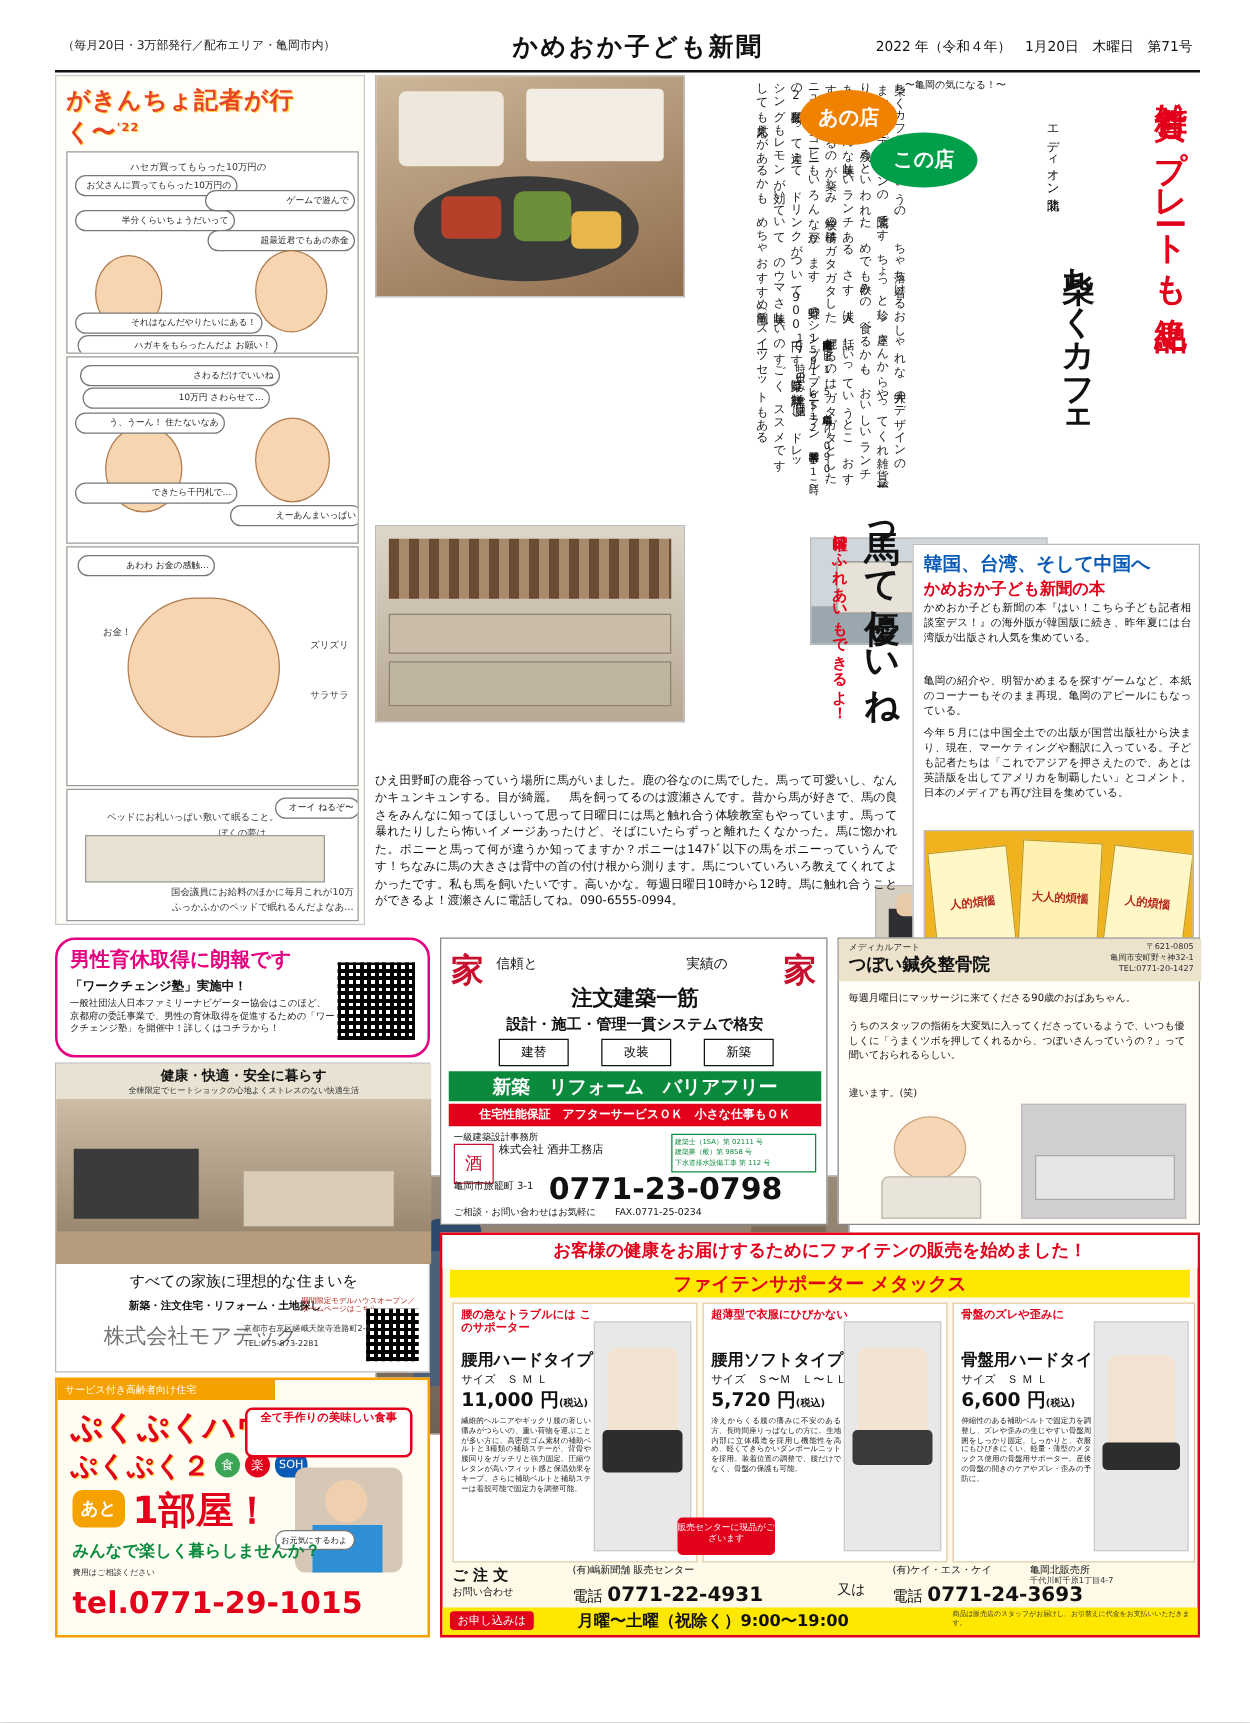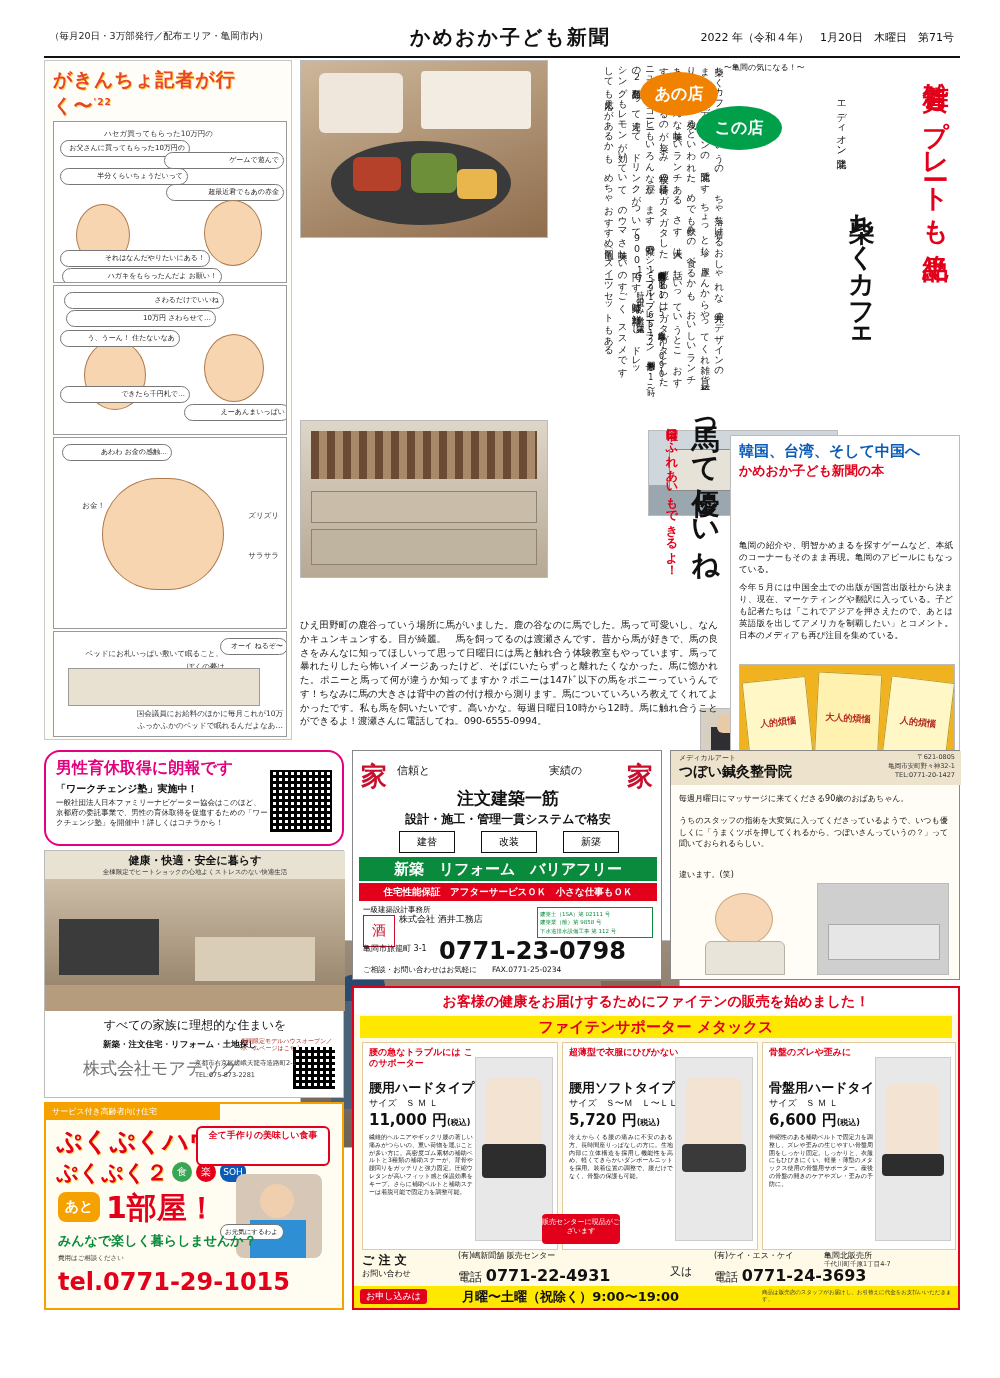--- a/index.html
+++ b/index.html
@@ -85,21 +85,21 @@
 
    <div class="mpanel" style="top:376px;height:190px;">
      <div class="bubble" style="left:8px;top:6px;width:100px;">あわわ お金の感触…</div>
      <div class="face" style="left:48px;top:40px;width:120px;height:110px;background:#f6d5b0;border:1px solid #b07b4e;border-radius:50%/55%;"></div>
      <div class="mtext" style="position:absolute;left:10px;top:60px;width:38px;">お金！</div>
      <div class="mtext" style="position:absolute;left:176px;top:70px;width:46px;">ズリズリ</div>
      <div class="mtext" style="position:absolute;left:176px;top:110px;width:46px;">サラサラ</div>
    </div>
 
    <div class="mpanel" style="top:570px;height:104px;">
-     <div class="mtext" style="position:absolute;left:18px;top:2px;width:150px;margin-top:25px;">ぼくの夢は</div>
+     <div class="mtext" style="position:absolute;left:6px;top:2px;width:150px;margin-top:25px;">ぼくの夢は</div>
      <div class="mtext" style="position:absolute;left:6px;top:14px;width:160px;">ベッドにお札いっぱい敷いて眠ること。</div>
      <div class="bubble" style="left:166px;top:6px;width:58px;">オーイ ねるぞ〜</div>
      <div style="position:absolute;left:14px;top:36px;width:190px;height:36px;background:#e8e1d2;border:1px solid #9a9a9a;"></div>
      <div class="mtext" style="position:absolute;left:6px;top:74px;width:220px;">国会議員にお給料のほかに毎月これが10万</div>
      <div class="mtext" style="position:absolute;left:6px;top:86px;width:220px;">ふっかふかのベッドで眠れるんだよなあ…</div>
    </div>
  </div>
 
  <div class="box ph" style="left:300px;top:60px;width:248px;height:178px;background:linear-gradient(160deg,#cdb79a,#8f6d4d);border:1px solid #bbb;">
    <div style="position:absolute;left:18px;top:12px;width:84px;height:60px;background:#efe7dc;border-radius:6px;"></div>
@@ -160,20 +160,21 @@
    <div style="position:absolute;left:126px;top:78px;width:46px;height:44px;background:#e3d6b6;border-radius:8px;"></div>
    <div style="position:absolute;left:300px;top:40px;width:60px;height:130px;background:#7e6a58;"></div>
  </div>
  <div class="box vtext" style="left:684px;top:404px;width:40px;height:190px;font-size:28px;font-weight:bold;color:#111;">馬って優しいね</div>
  <div class="box vtext" style="left:660px;top:420px;width:20px;height:180px;font-size:12px;font-weight:bold;color:#e2001a;">日曜日にふれあいもできるよ！</div>
  <div class="box" style="left:300px;top:618px;width:418px;font-size:9.5px;line-height:1.45;color:#111;text-align:justify;">ひえ田野町の鹿谷っていう場所に馬がいました。鹿の谷なのに馬でした。馬って可愛いし、なんかキュンキュンする。目が綺麗。　馬を飼ってるのは渡瀬さんです。昔から馬が好きで、馬の良さをみんなに知ってほしいって思って日曜日には馬と触れ合う体験教室もやっています。馬って暴れたりしたら怖いイメージあったけど、そばにいたらずっと離れたくなかった。馬に惚かれた。ポニーと馬って何が違うか知ってますか？ポニーは147ﾄﾞ以下の馬をポニーっていうんです！ちなみに馬の大きさは背中の首の付け根から測ります。馬についていろいろ教えてくれてよかったです。私も馬を飼いたいです。高いかな。毎週日曜日10時から12時。馬に触れ合うことができるよ！渡瀬さんに電話してね。090-6555-0994。</div>
 
  <div class="box" style="left:730px;top:404px;width:230px;height:340px;border:1px solid #bbb;background:#fff;margin-top:31px;">
    <div style="position:absolute;left:8px;top:6px;font-size:15px;font-weight:bold;color:#0a5bb5;">韓国、台湾、そして中国へ</div>
    <div style="position:absolute;left:8px;top:26px;font-size:13px;font-weight:bold;color:#e2001a;">かめおか子ども新聞の本</div>
+   <div style="position:absolute;left:8px;top:46px;width:214px;font-size:8.5px;line-height:1.4;color:#111;text-align:justify;">かめおか子ども新聞の本『はい！こちら子ども記者相談室デス！』の海外版が韓国版に続き、昨年夏には台湾版が出版され人気を集めている。</div>
    <div style="position:absolute;left:8px;top:104px;width:214px;font-size:8.5px;line-height:1.4;color:#111;text-align:justify;">亀岡の紹介や、明智かめまるを探すゲームなど、本紙のコーナーもそのまま再現。亀岡のアピールにもなっている。</div>
    <div style="position:absolute;left:8px;top:146px;width:214px;font-size:8.5px;line-height:1.4;color:#111;text-align:justify;">今年５月には中国全土での出版が国営出版社から決まり、現在、マーケティングや翻訳に入っている。子ども記者たちは「これでアジアを押さえたので、あとは英語版を出してアメリカを制覇したい」とコメント。日本のメディアも再び注目を集めている。</div>
    <div class="ph" style="position:absolute;left:8px;top:228px;width:214px;height:104px;background:#f0b21f;border:1px solid #bbb;">
      <div style="position:absolute;left:6px;top:14px;width:62px;height:84px;background:#fff7c6;border:1px solid #c09a23;transform:rotate(-6deg);" class="centered">
        <span style="font-size:9px;color:#b4281f;font-weight:bold;">人的煩惱</span>
      </div>
      <div style="position:absolute;left:76px;top:8px;width:62px;height:88px;background:#fff2b0;border:1px solid #c09a23;transform:rotate(3deg);" class="centered">
        <span style="font-size:9px;color:#b4281f;font-weight:bold;">大人的煩惱</span>
      </div>
      <div style="position:absolute;left:146px;top:14px;width:62px;height:84px;background:#fff7c6;border:1px solid #c09a23;transform:rotate(7deg);" class="centered">

